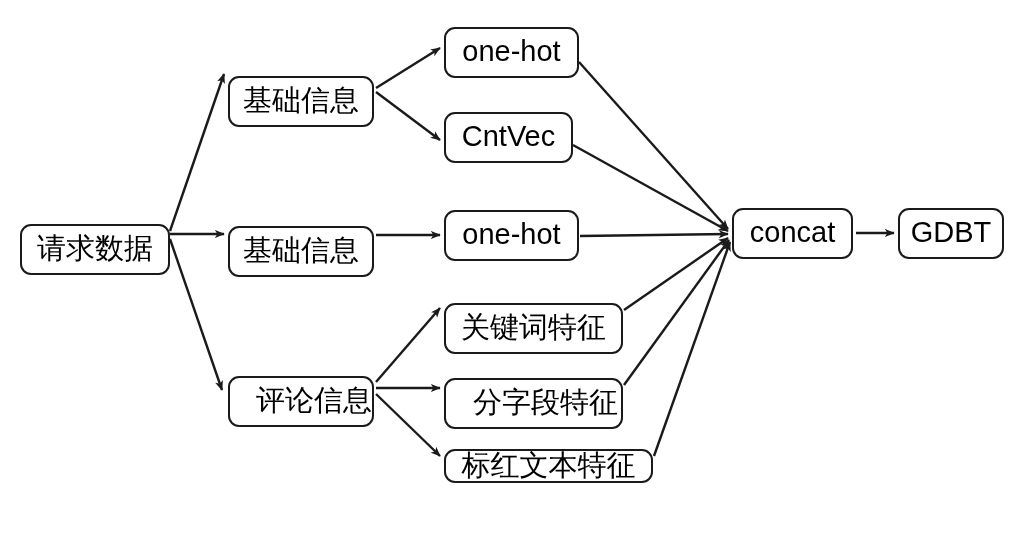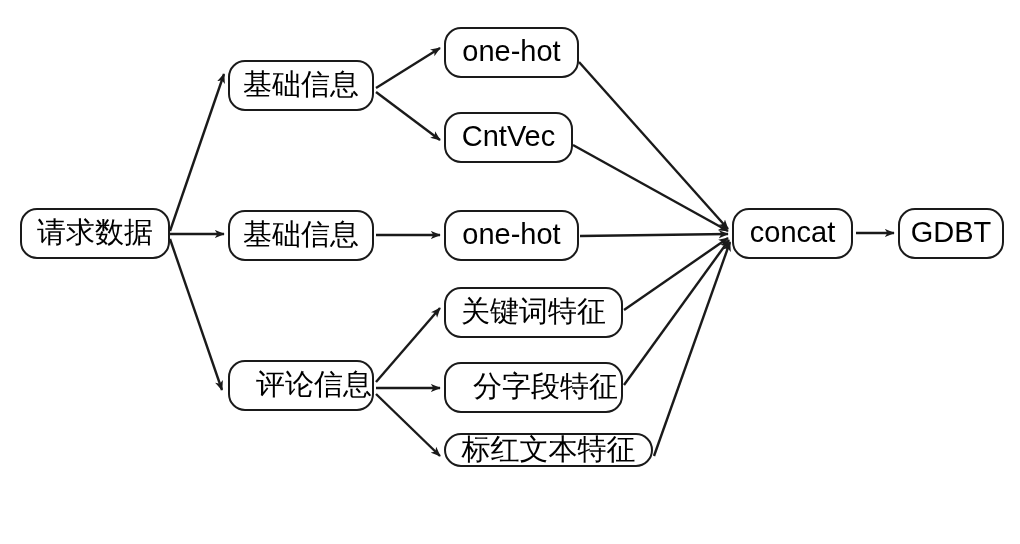--- a/index.html
+++ b/index.html
@@ -24,34 +24,35 @@
     top: 0;
     width: 1020px;
     height: 544px;
     pointer-events: none;
   }
   .node {
     position: absolute;
     box-sizing: border-box;
     background: #ffffff;
     border: 2.5px solid #1a1a1a;
-    border-radius: 17px;
+    border-radius: 11px;
     display: flex;
     align-items: center;
     justify-content: center;
     text-align: center;
     color: #000000;
     line-height: 1;
     white-space: nowrap;
     z-index: 2;
   }
   .node.cjk {
     font-family: "DejaVu Serif", "Liberation Serif", serif;
     font-size: 29px;
     letter-spacing: 0px;
+    margin-top: 16px;
   }
   .node.latin {
     font-family: "Liberation Sans", "DejaVu Sans", sans-serif;
     font-size: 29px;
     letter-spacing: 0px;
   }
   .node-label {
     display: block;
     transform: translateY(-1px);
   }

